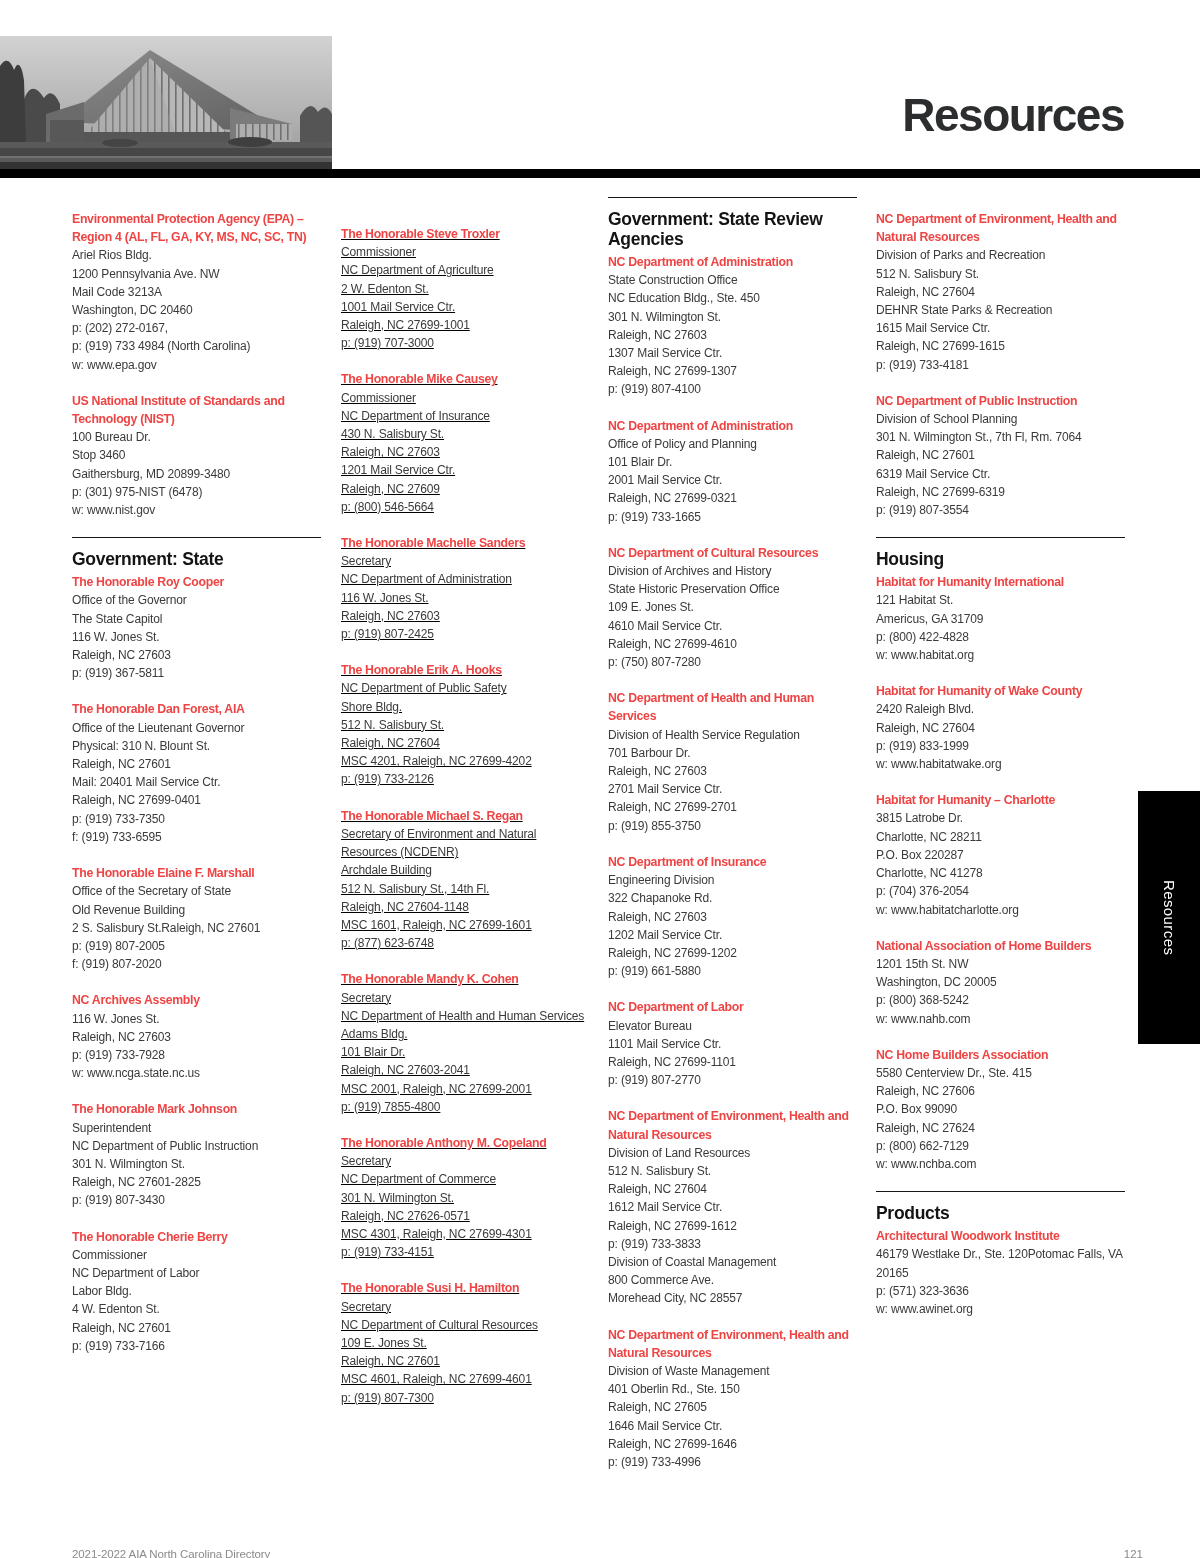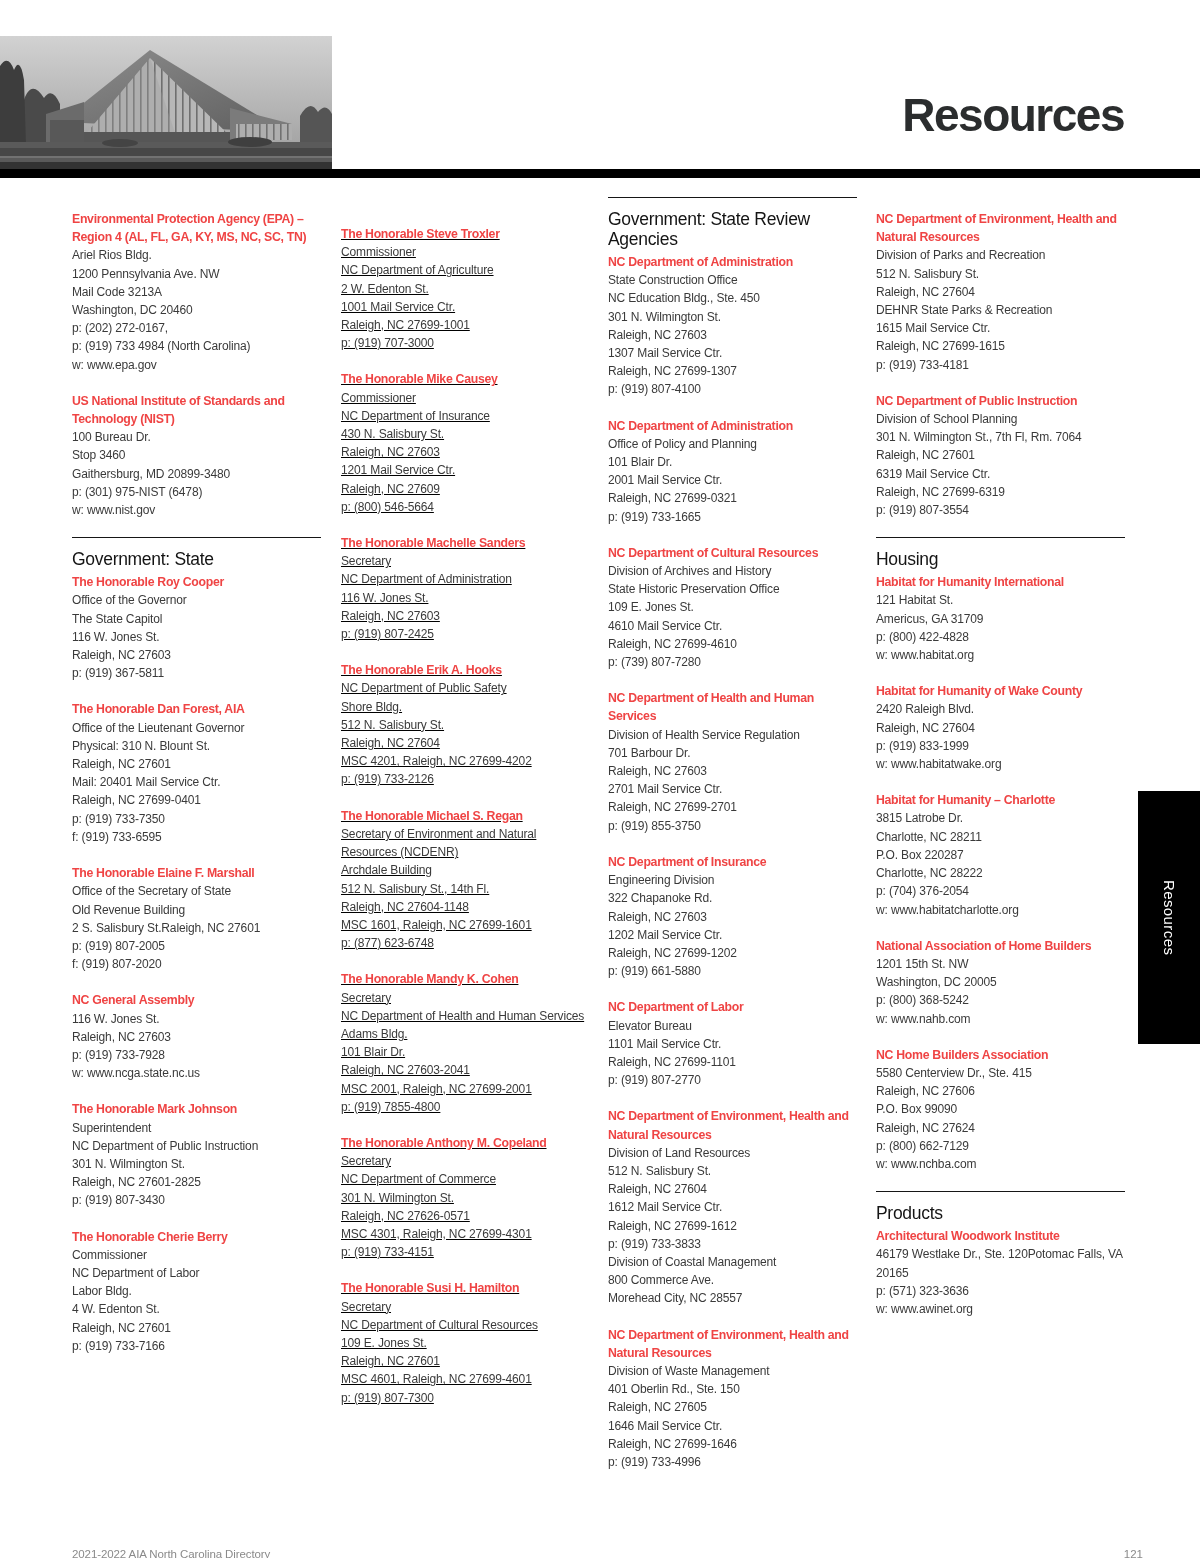--- a/index.html
+++ b/index.html
@@ -33,21 +33,21 @@
   .entry-name {
     font-size: 12.3px; font-weight: bold; color: #ef4444;
     line-height: 18.2px; letter-spacing: -0.3px;
   }
   .entry-line {
     font-size: 12px; color: #3a3a3a;
     line-height: 18.2px; letter-spacing: -0.15px;
   }
   .rule { border-top: 1.6px solid #161616; margin: 0 0 11px 0; width: 100%; }
   .section-title {
-    font-size: 17.5px; font-weight: normal; color: #141414;
+    font-size: 17.5px; font-weight: bold; color: #141414;
     line-height: 20px; margin: 0 0 4px 0; letter-spacing: -0.3px;
   }
 
   
   .side-tab {
     position: absolute; left: 1138px; top: 755px; width: 62px; height: 253px;
     background: #000; display: flex; align-items: center; justify-content: center;
   }
   .side-tab-label {
     writing-mode: vertical-rl; text-orientation: mixed;
@@ -153,21 +153,21 @@
         </div>
         <div class="entry">
           <div class="entry-name">The Honorable Elaine F. Marshall</div>
           <div class="entry-line">Office of the Secretary of State</div>
           <div class="entry-line">Old Revenue Building</div>
           <div class="entry-line">2 S. Salisbury St.Raleigh, NC 27601</div>
           <div class="entry-line">p: (919) 807-2005</div>
           <div class="entry-line">f: (919) 807-2020</div>
         </div>
         <div class="entry">
-          <div class="entry-name">NC General Assembly</div>
+          <div class="entry-name">NC Archives Assembly</div>
           <div class="entry-line">116 W. Jones St.</div>
           <div class="entry-line">Raleigh, NC 27603</div>
           <div class="entry-line">p: (919) 733-7928</div>
           <div class="entry-line">w: www.ncga.state.nc.us</div>
         </div>
         <div class="entry">
           <div class="entry-name">The Honorable Mark Johnson</div>
           <div class="entry-line">Superintendent</div>
           <div class="entry-line">NC Department of Public Instruction</div>
           <div class="entry-line">301 N. Wilmington St.</div>
@@ -280,21 +280,21 @@
           <div class="entry-line">Raleigh, NC 27699-0321</div>
           <div class="entry-line">p: (919) 733-1665</div>
         </div>
         <div class="entry">
           <div class="entry-name">NC Department of Cultural Resources</div>
           <div class="entry-line">Division of Archives and History</div>
           <div class="entry-line">State Historic Preservation Office</div>
           <div class="entry-line">109 E. Jones St.</div>
           <div class="entry-line">4610 Mail Service Ctr.</div>
           <div class="entry-line">Raleigh, NC 27699-4610</div>
-          <div class="entry-line">p: (739) 807-7280</div>
+          <div class="entry-line">p: (750) 807-7280</div>
         </div>
         <div class="entry">
           <div class="entry-name">NC Department of Health and Human Services</div>
           <div class="entry-line">Division of Health Service Regulation</div>
           <div class="entry-line">701 Barbour Dr.</div>
           <div class="entry-line">Raleigh, NC 27603</div>
           <div class="entry-line">2701 Mail Service Ctr.</div>
           <div class="entry-line">Raleigh, NC 27699-2701</div>
           <div class="entry-line">p: (919) 855-3750</div>
         </div>
@@ -370,21 +370,21 @@
           <div class="entry-line">2420 Raleigh Blvd.</div>
           <div class="entry-line">Raleigh, NC 27604</div>
           <div class="entry-line">p: (919) 833-1999</div>
           <div class="entry-line">w: www.habitatwake.org</div>
         </div>
         <div class="entry">
           <div class="entry-name">Habitat for Humanity – Charlotte</div>
           <div class="entry-line">3815 Latrobe Dr.</div>
           <div class="entry-line">Charlotte, NC 28211</div>
           <div class="entry-line">P.O. Box 220287</div>
-          <div class="entry-line">Charlotte, NC 28222</div>
+          <div class="entry-line">Charlotte, NC 41278</div>
           <div class="entry-line">p: (704) 376-2054</div>
           <div class="entry-line">w: www.habitatcharlotte.org</div>
         </div>
         <div class="entry">
           <div class="entry-name">National Association of Home Builders</div>
           <div class="entry-line">1201 15th St. NW</div>
           <div class="entry-line">Washington, DC 20005</div>
           <div class="entry-line">p: (800) 368-5242</div>
           <div class="entry-line">w: www.nahb.com</div>
         </div>

